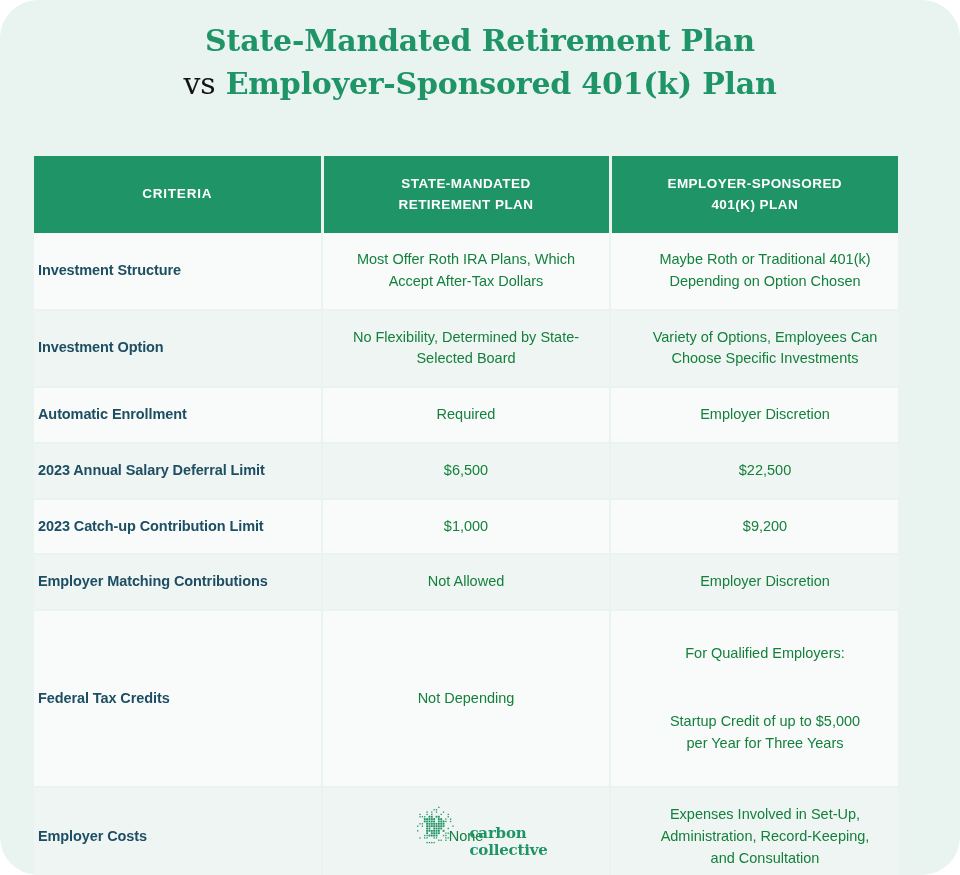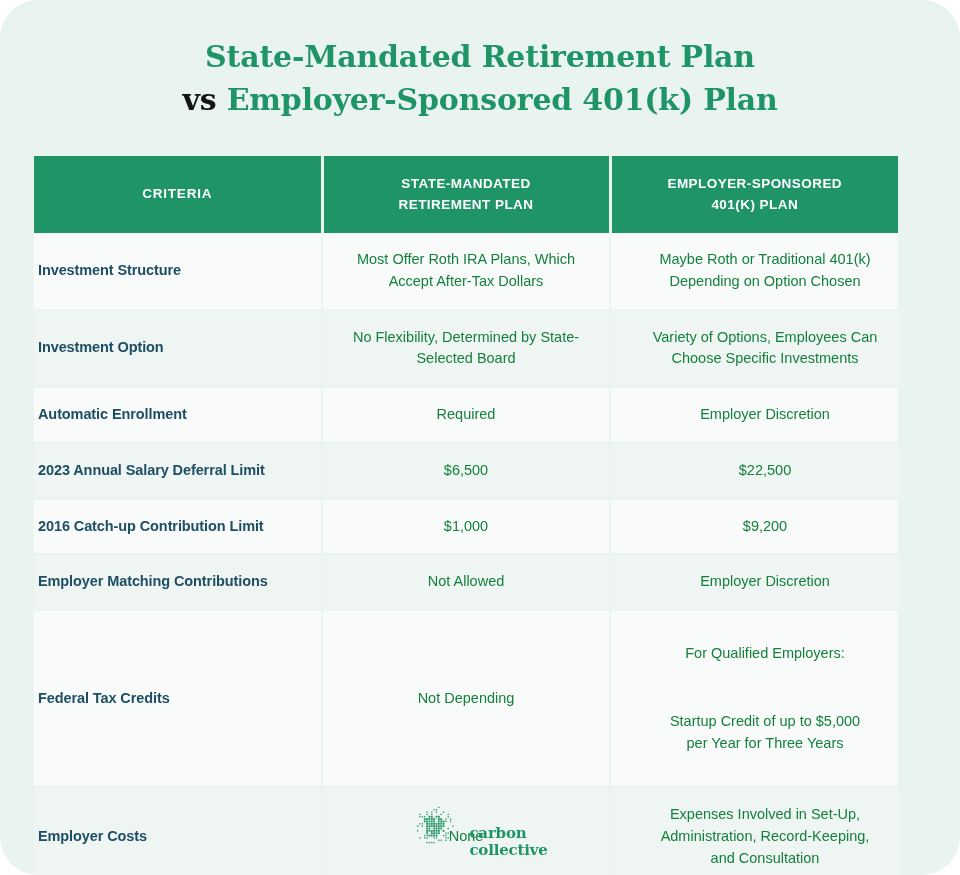--- a/index.html
+++ b/index.html
@@ -18,34 +18,34 @@
     height: 875px;
     background: #e9f3f0;
     border-radius: 38px;
     box-sizing: border-box;
     overflow: hidden;
   }
 
   
   .title-block {
     text-align: center;
-    padding-top: 36px;
+    padding-top: 20px;
   }
   .title-line {
     font-family: "DejaVu Serif", "Liberation Serif", serif;
     font-weight: bold;
     font-size: 30px;
     letter-spacing: -0.2px;
     color: #1e9467;
     line-height: 1.42;
   }
   .title-vs {
     color: #141414;
     font-family: "DejaVu Serif", "Liberation Serif", serif;
-    font-weight: bold;
+    font-weight: normal;
   }
 
   
   .table-wrap {
     position: absolute;
     left: 34px;
     top: 156px;
     width: 864px;
   }
   table.cmp {
@@ -179,21 +179,21 @@
           <td>Employer Discretion</td>
         </tr>
 
         <tr class="even">
           <td class="crit-cell">2023 Annual Salary Deferral Limit</td>
           <td>$6,500</td>
           <td>$22,500</td>
         </tr>
 
         <tr class="odd">
-          <td class="crit-cell">2016 Catch-up Contribution Limit</td>
+          <td class="crit-cell">2023 Catch-up Contribution Limit</td>
           <td>$1,000</td>
           <td>$9,200</td>
         </tr>
 
         <tr class="even">
           <td class="crit-cell">Employer Matching Contributions</td>
           <td>Not Allowed</td>
           <td>Employer Discretion</td>
         </tr>
 

